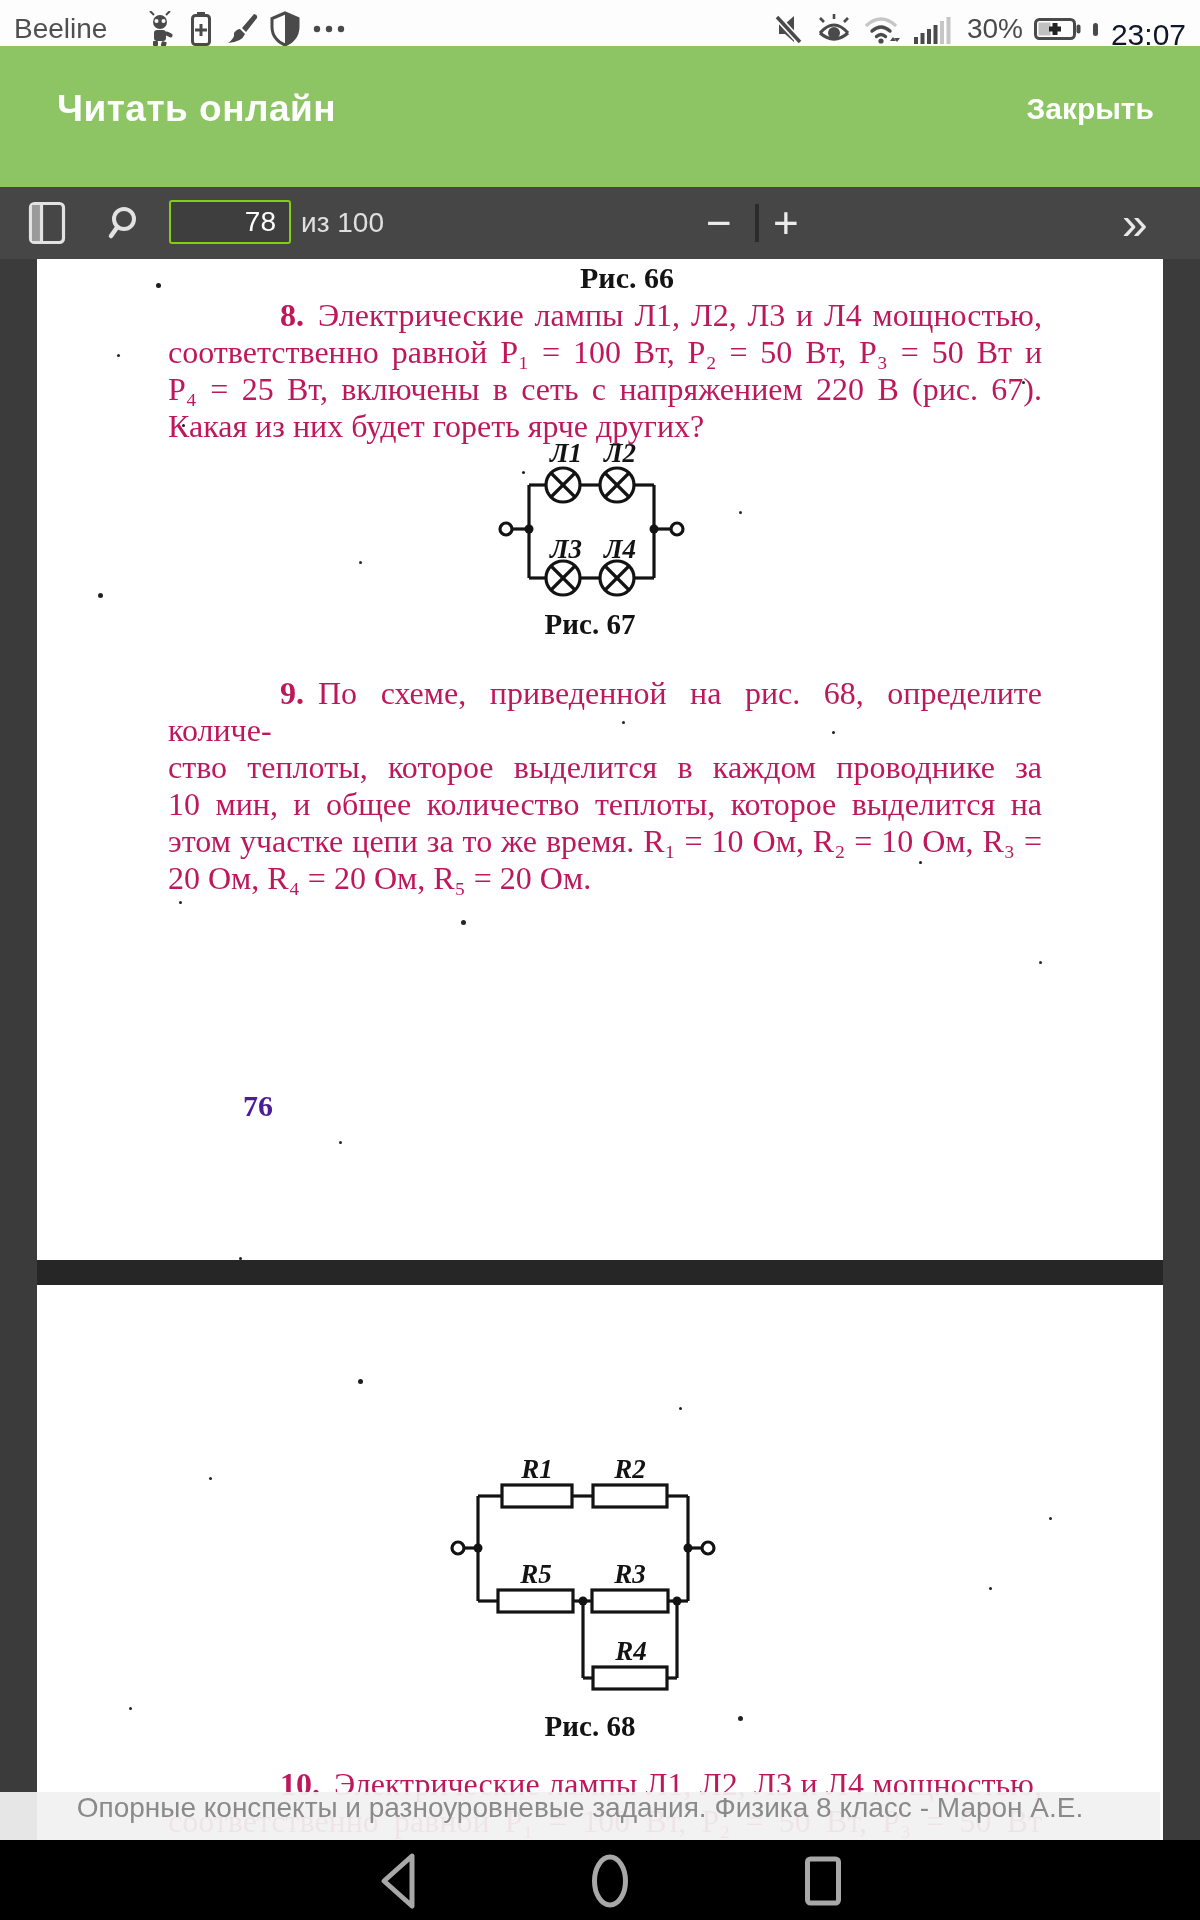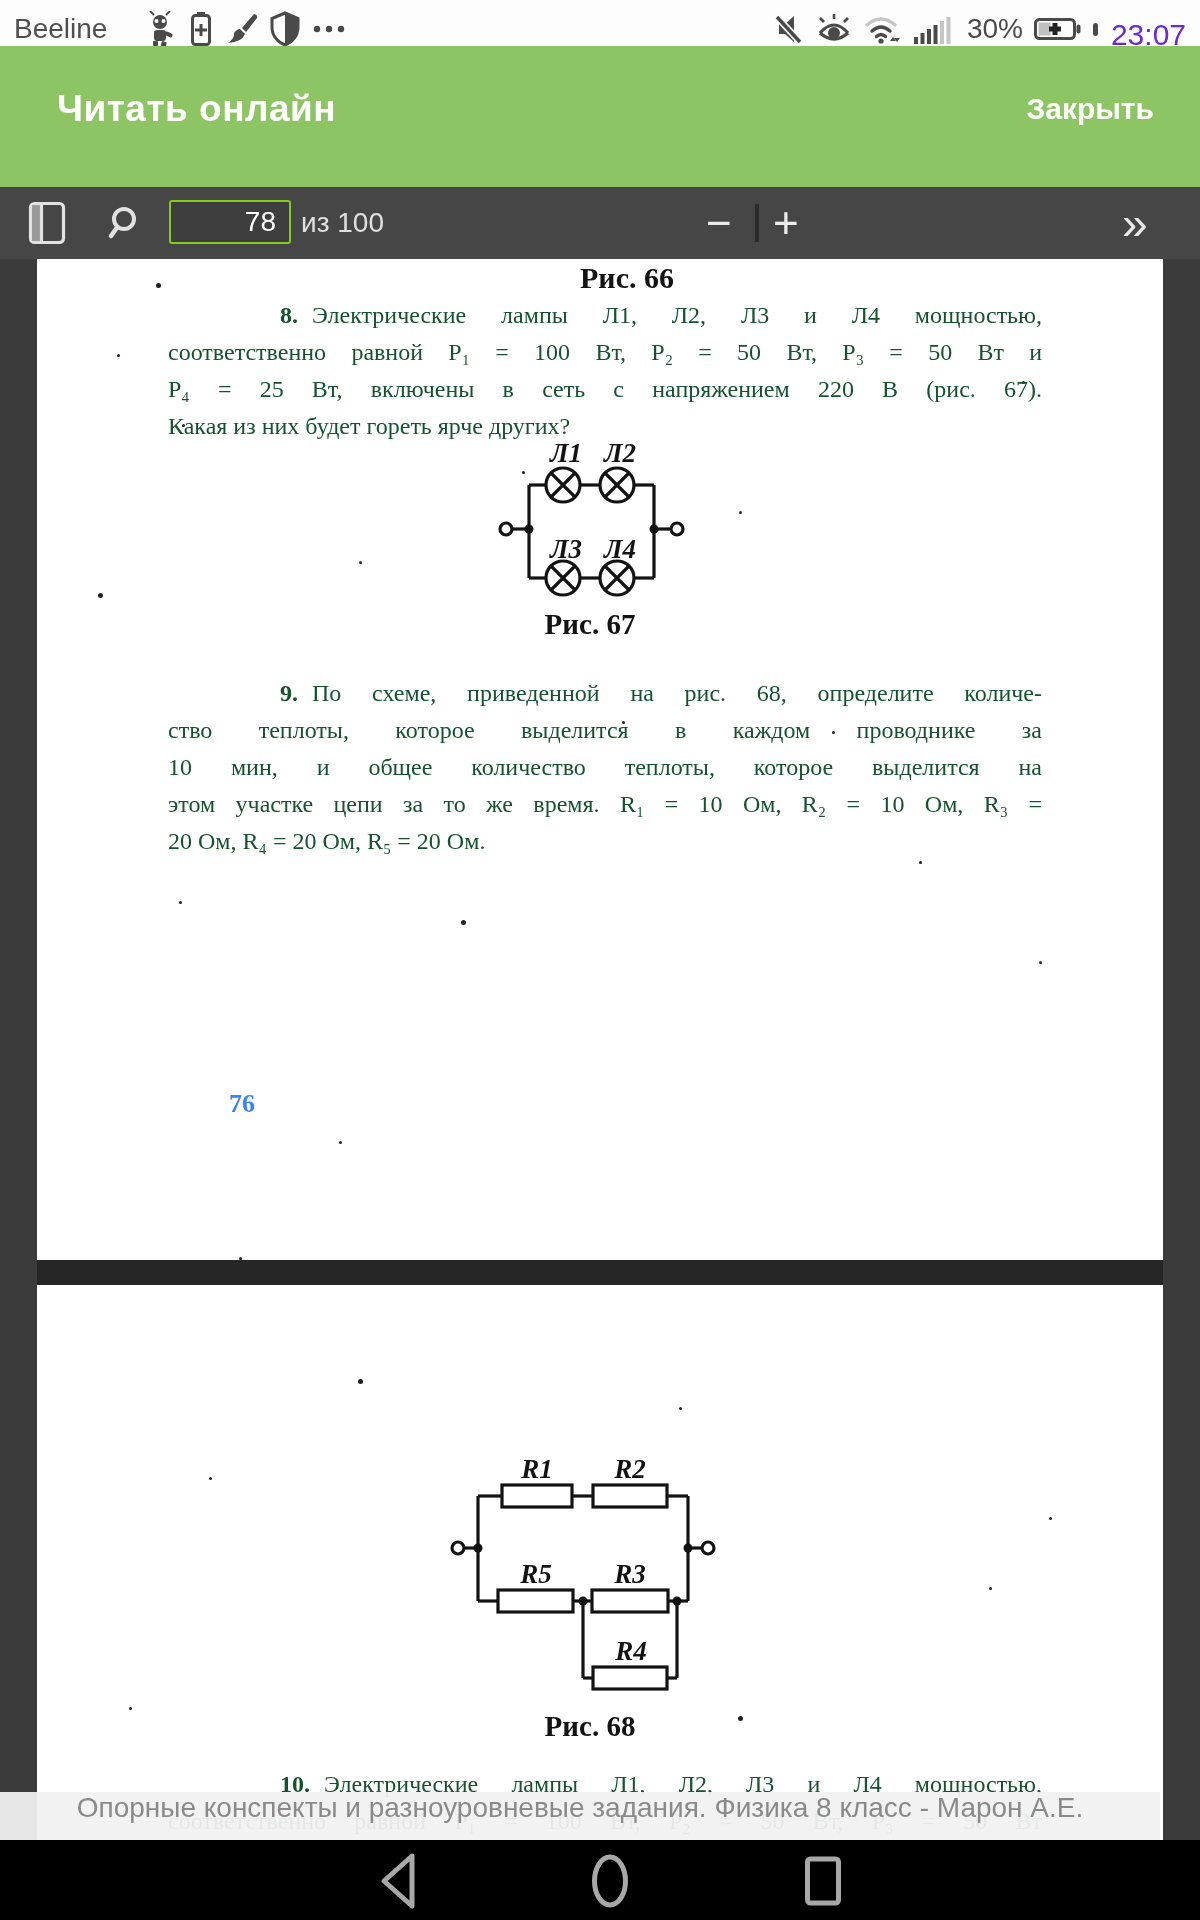--- a/index.html
+++ b/index.html
@@ -5,21 +5,21 @@
   html,body{margin:0;padding:0;background:#222;}
   .screen{position:relative;width:1200px;height:1920px;overflow:hidden;background:#3b3b3b;
           font-family:"Liberation Sans",sans-serif;}
   
   .status-bar{position:absolute;left:0;top:0;width:1200px;height:58px;background:#fdfdfd;
               display:flex;align-items:center;padding:0 14px;box-sizing:border-box;gap:11px;}
   .carrier{font-size:28px;color:#4f4f4f;margin-right:26px;}
   .sb-ico{display:block;}
   .sb-spacer{flex:1;}
   .sb-pct{font-size:28px;color:#4a4a4a;}
-  .sb-time{font-size:30px;color:#6d28d9;margin-left:2px;margin-top:12px;}
+  .sb-time{font-size:30px;color:#0f172a;margin-left:2px;margin-top:12px;}
   .batt-tick{width:5px;height:13px;border-radius:3px;background:#4a4a4a;}
   
   .app-header{position:absolute;left:0;top:46px;width:1200px;height:141px;background:#8dc565;
               display:flex;align-items:center;justify-content:space-between;
               padding:0 40px 16px 57px;box-sizing:border-box;}
   .app-title{font-size:37px;font-weight:700;color:#ffffff;letter-spacing:.5px;}
   .close-btn{font-size:30px;font-weight:600;color:#ffffff;background:none;border:none;
              font-family:"Liberation Sans",sans-serif;cursor:pointer;}
   
   .toolbar{position:absolute;left:0;top:187px;width:1200px;height:72px;background:#464646;
@@ -36,30 +36,30 @@
   .tb-plus{position:absolute;left:773px;font-size:44px;color:#ececec;}
   .tb-more{position:absolute;left:1122px;font-size:46px;color:#e8e8e8;letter-spacing:-2px;}
   .tb-minus,.tb-plus,.tb-more{top:50%;transform:translateY(-50%);line-height:1;}
   
   .viewer{position:absolute;left:0;top:259px;width:1200px;height:1661px;background:#3b3b3b;overflow:hidden;}
   .page{position:absolute;left:37px;width:1126px;background:#ffffff;}
   .page-1{top:0;height:1145px;}
   .page-gap{position:absolute;left:37px;top:1001px;width:1126px;height:25px;background:#262626;}
   .page-2{top:1026px;height:637px;}
   .scan-text{position:absolute;left:131px;width:874px;font-family:"Liberation Serif",serif;
-             font-size:24px;line-height:37px;color:#14532d;}
+             font-size:32px;line-height:37px;color:#be185d;}
   .jline{text-align:justify;text-align-last:justify;}
   .line-left{text-align:left;}
   .indent{text-indent:112px;}
   .pnum{font-weight:700;padding-right:14px;}
   .fig-caption{position:absolute;font-family:"Liberation Serif",serif;font-weight:700;
                font-size:30px;color:#141414;}
   .cap66{left:460px;top:2px;width:260px;text-align:center;}
-  .pageno{position:absolute;left:192px;top:830px;font-family:"Liberation Serif",serif;
-          font-weight:700;font-size:26px;color:#3b82f6;}
+  .pageno{position:absolute;left:206px;top:830px;font-family:"Liberation Serif",serif;
+          font-weight:700;font-size:30px;color:#4c1d95;}
   .fig-svg{position:absolute;}
   .fig67{left:461px;top:185px;}
   .fig68{left:408px;top:165px;}
   .circuit line,.circuit circle.wire,.circuit rect.res{stroke:#131313;stroke-width:3.2;fill:none;}
   .circuit circle.dot{fill:#131313;stroke:none;}
   .circuit text{font-family:"Liberation Serif",serif;fill:#131313;}
   .lbl{font-style:italic;font-weight:700;font-size:27px;}
   .cap{font-weight:700;font-size:29px;}
   .specks{position:absolute;left:0;top:0;width:3px;height:3px;background:transparent;border-radius:50%;
     box-shadow:120px 25px 0 1px #1d1d1d, 80px 95px 0 0 #262626, 145px 165px 0 0 #222,

